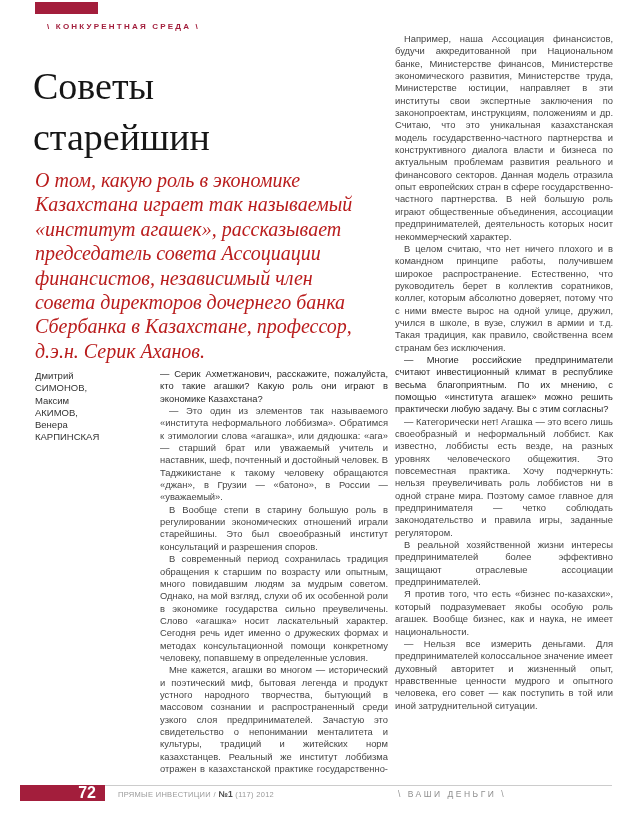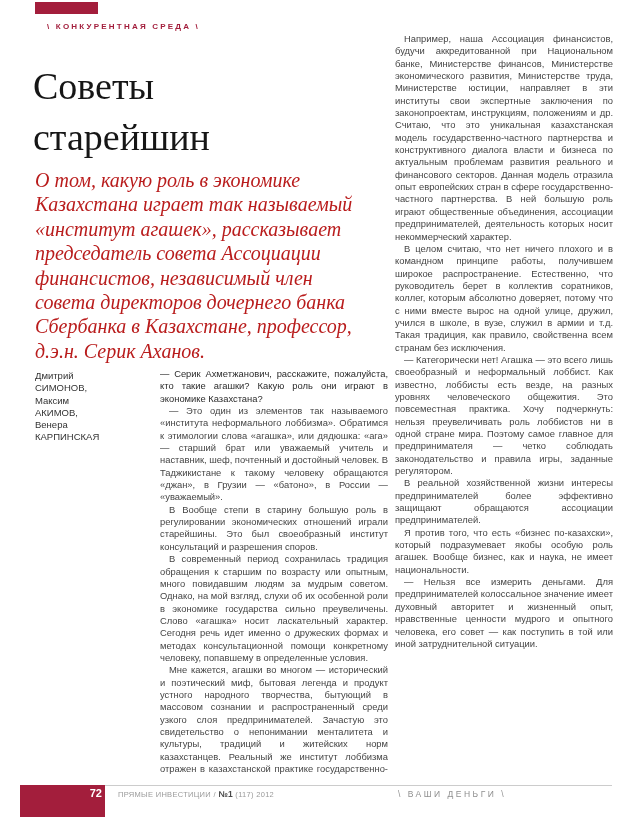--- a/index.html
+++ b/index.html
@@ -40,23 +40,23 @@
   .col-middle { left:160px; top:368px; width:228px; height:408px; }
   .col-right  { left:395px; top:33px;  width:218px; height:745px; }
   .para { margin:0; text-indent:9px; }
   .para.noindent { text-indent:0; }
   .para.q { font-weight:normal; color:var(--bold-text); }
   .footer-rule {
     position:absolute; left:20px; top:785px; width:592px; height:1px;
     background:#cccccc;
   }
   .page-num {
-    position:absolute; left:20px; top:785px; width:85px; height:32px;
+    position:absolute; left:20px; top:785px; width:85px; height:16px;
     background:var(--accent); color:#ffffff; font-weight:bold;
-    font-size:11px; line-height:16px; text-align:right; padding-right:3px;
+    font-size:16px; line-height:16px; text-align:right; padding-right:9px;
   }
   .footer-mag {
     position:absolute; left:118px; top:789px;
     font-size:7.5px; color:#9a9a9a; letter-spacing:0.3px; white-space:nowrap;
   }
   .footer-mag .issue-bold { font-weight:bold; color:#4a4a4a; font-size:8.5px; }
   .footer-section {
     position:absolute; left:398px; top:789px;
     font-size:8.5px; letter-spacing:2.5px; color:#8f8f8f; white-space:nowrap;
   }
@@ -82,22 +82,23 @@
   <p class="para q noindent">— Серик Ахметжанович, расскажите, пожалуйста, кто такие агашки? Какую роль они играют в экономике Казахстана?</p>
   <p class="para">— Это один из элементов так называемого «института неформального лоббизма». Обратимся к этимологии слова «агашка», или дядюшка: «ага» — старший брат или уважаемый учитель и наставник, шеф, почтенный и достойный человек. В Таджикистане к такому человеку обращаются «джан», в Грузии — «батоно», в России — «уважаемый».</p>
   <p class="para">В Вообще степи в старину большую роль в регулировании экономических отношений играли старейшины. Это был своеобразный институт консультаций и разрешения споров.</p>
   <p class="para">В современный период сохранилась традиция обращения к старшим по возрасту или опытным, много повидавшим людям за мудрым советом. Однако, на мой взгляд, слухи об их особенной роли в экономике государства сильно преувеличены. Слово «агашка» носит ласкательный характер. Сегодня речь идет именно о дружеских формах и методах консультационной помощи конкретному человеку, попавшему в определенные условия.</p>
   <p class="para">Мне кажется, агашки во многом — исторический и поэтический миф, бытовая легенда и продукт устного народного творчества, бытующий в массовом сознании и распространенный среди узкого слоя предпринимателей. Зачастую это свидетельство о непонимании менталитета и культуры, традиций и житейских норм казахстанцев. Реальный же институт лоббизма отражен в казахстанской практике государственно-частного партнерства. Главой государства Н. Назарбаевым был инициирован и утвержден закон РК «О частном предпринимательстве». В соответствии с ним различные ассоциации предпринимателей должны быть аккредитованы в профильных</p>
 </div>
 
 <div class="col col-right">
   <p class="para">Например, наша Ассоциация финансистов, будучи аккредитованной при Национальном банке, Министерстве финансов, Министерстве экономического развития, Министерстве труда, Министерстве юстиции, направляет в эти институты свои экспертные заключения по законопроектам, инструкциям, положениям и др. Считаю, что это уникальная казахстанская модель государственно-частного партнерства и конструктивного диалога власти и бизнеса по актуальным проблемам развития реального и финансового секторов. Данная модель отразила опыт европейских стран в сфере государственно-частного партнерства. В ней большую роль играют общественные объединения, ассоциации предпринимателей, деятельность которых носит некоммерческий характер.</p>
   <p class="para">В целом считаю, что нет ничего плохого и в командном принципе работы, получившем широкое распространение. Естественно, что руководитель берет в коллектив соратников, коллег, которым абсолютно доверяет, потому что с ними вместе вырос на одной улице, дружил, учился в школе, в вузе, служил в армии и т.д. Такая традиция, как правило, свойственна всем странам без исключения.</p>
+  <p class="para q">— Многие российские предприниматели считают инвестиционный климат в республике весьма благоприятным. По их мнению, с помощью «института агашек» можно решить практически любую задачу. Вы с этим согласны?</p>
   <p class="para">— Категорически нет! Агашка — это всего лишь своеобразный и неформальный лоббист. Как известно, лоббисты есть везде, на разных уровнях человеческого общежития. Это повсеместная практика. Хочу подчеркнуть: нельзя преувеличивать роль лоббистов ни в одной стране мира. Поэтому самое главное для предпринимателя — четко соблюдать законодательство и правила игры, заданные регулятором.</p>
-  <p class="para">В реальной хозяйственной жизни интересы предпринимателей более эффективно защищают обращаются ассоциации предпринимателей.</p>
+  <p class="para">В реальной хозяйственной жизни интересы предпринимателей более эффективно защищают отраслевые ассоциации предпринимателей.</p>
   <p class="para">Я против того, что есть «бизнес по-казахски», который подразумевает якобы особую роль агашек. Вообще бизнес, как и наука, не имеет национальности.</p>
   <p class="para">— Нельзя все измерить деньгами. Для предпринимателей колоссальное значение имеет духовный авторитет и жизненный опыт, нравственные ценности мудрого и опытного человека, его совет — как поступить в той или иной затруднительной ситуации.</p>
 
 </div>
 
 <div class="footer-rule"></div>
 <div class="page-num">72</div>
 <div class="footer-mag">
   <span>ПРЯМЫЕ ИНВЕСТИЦИИ / </span><span class="issue-bold">№1</span><span> (117) 2012</span>
 </div>

